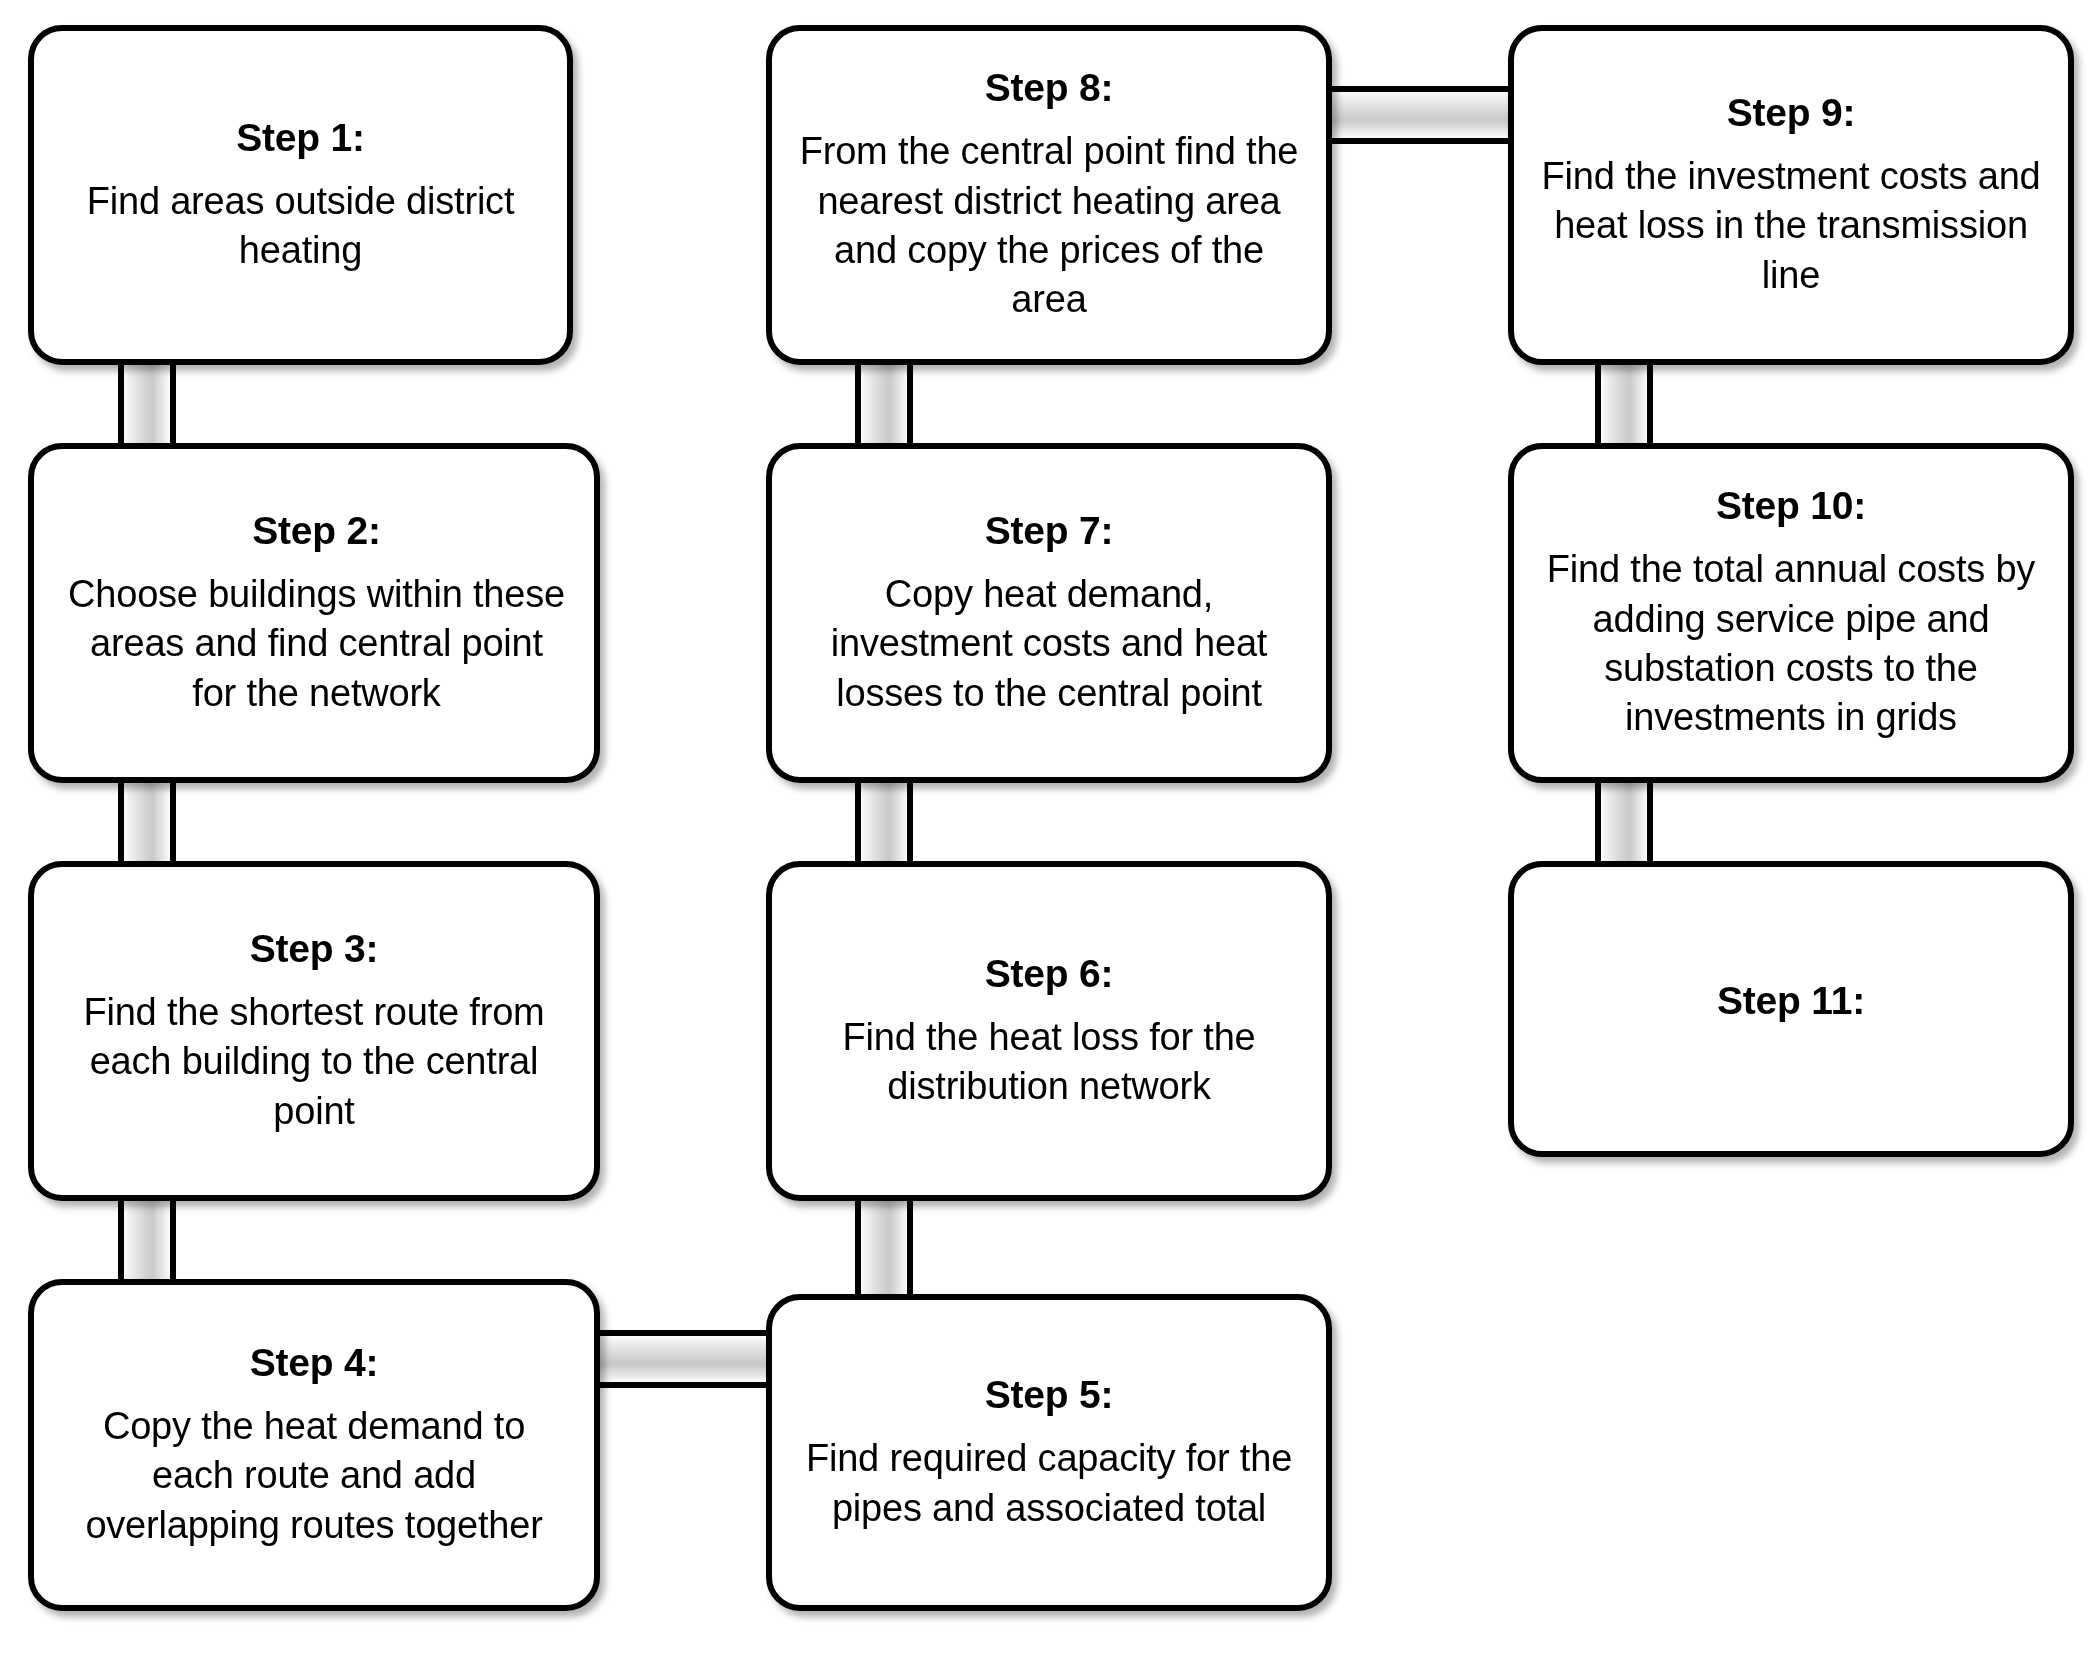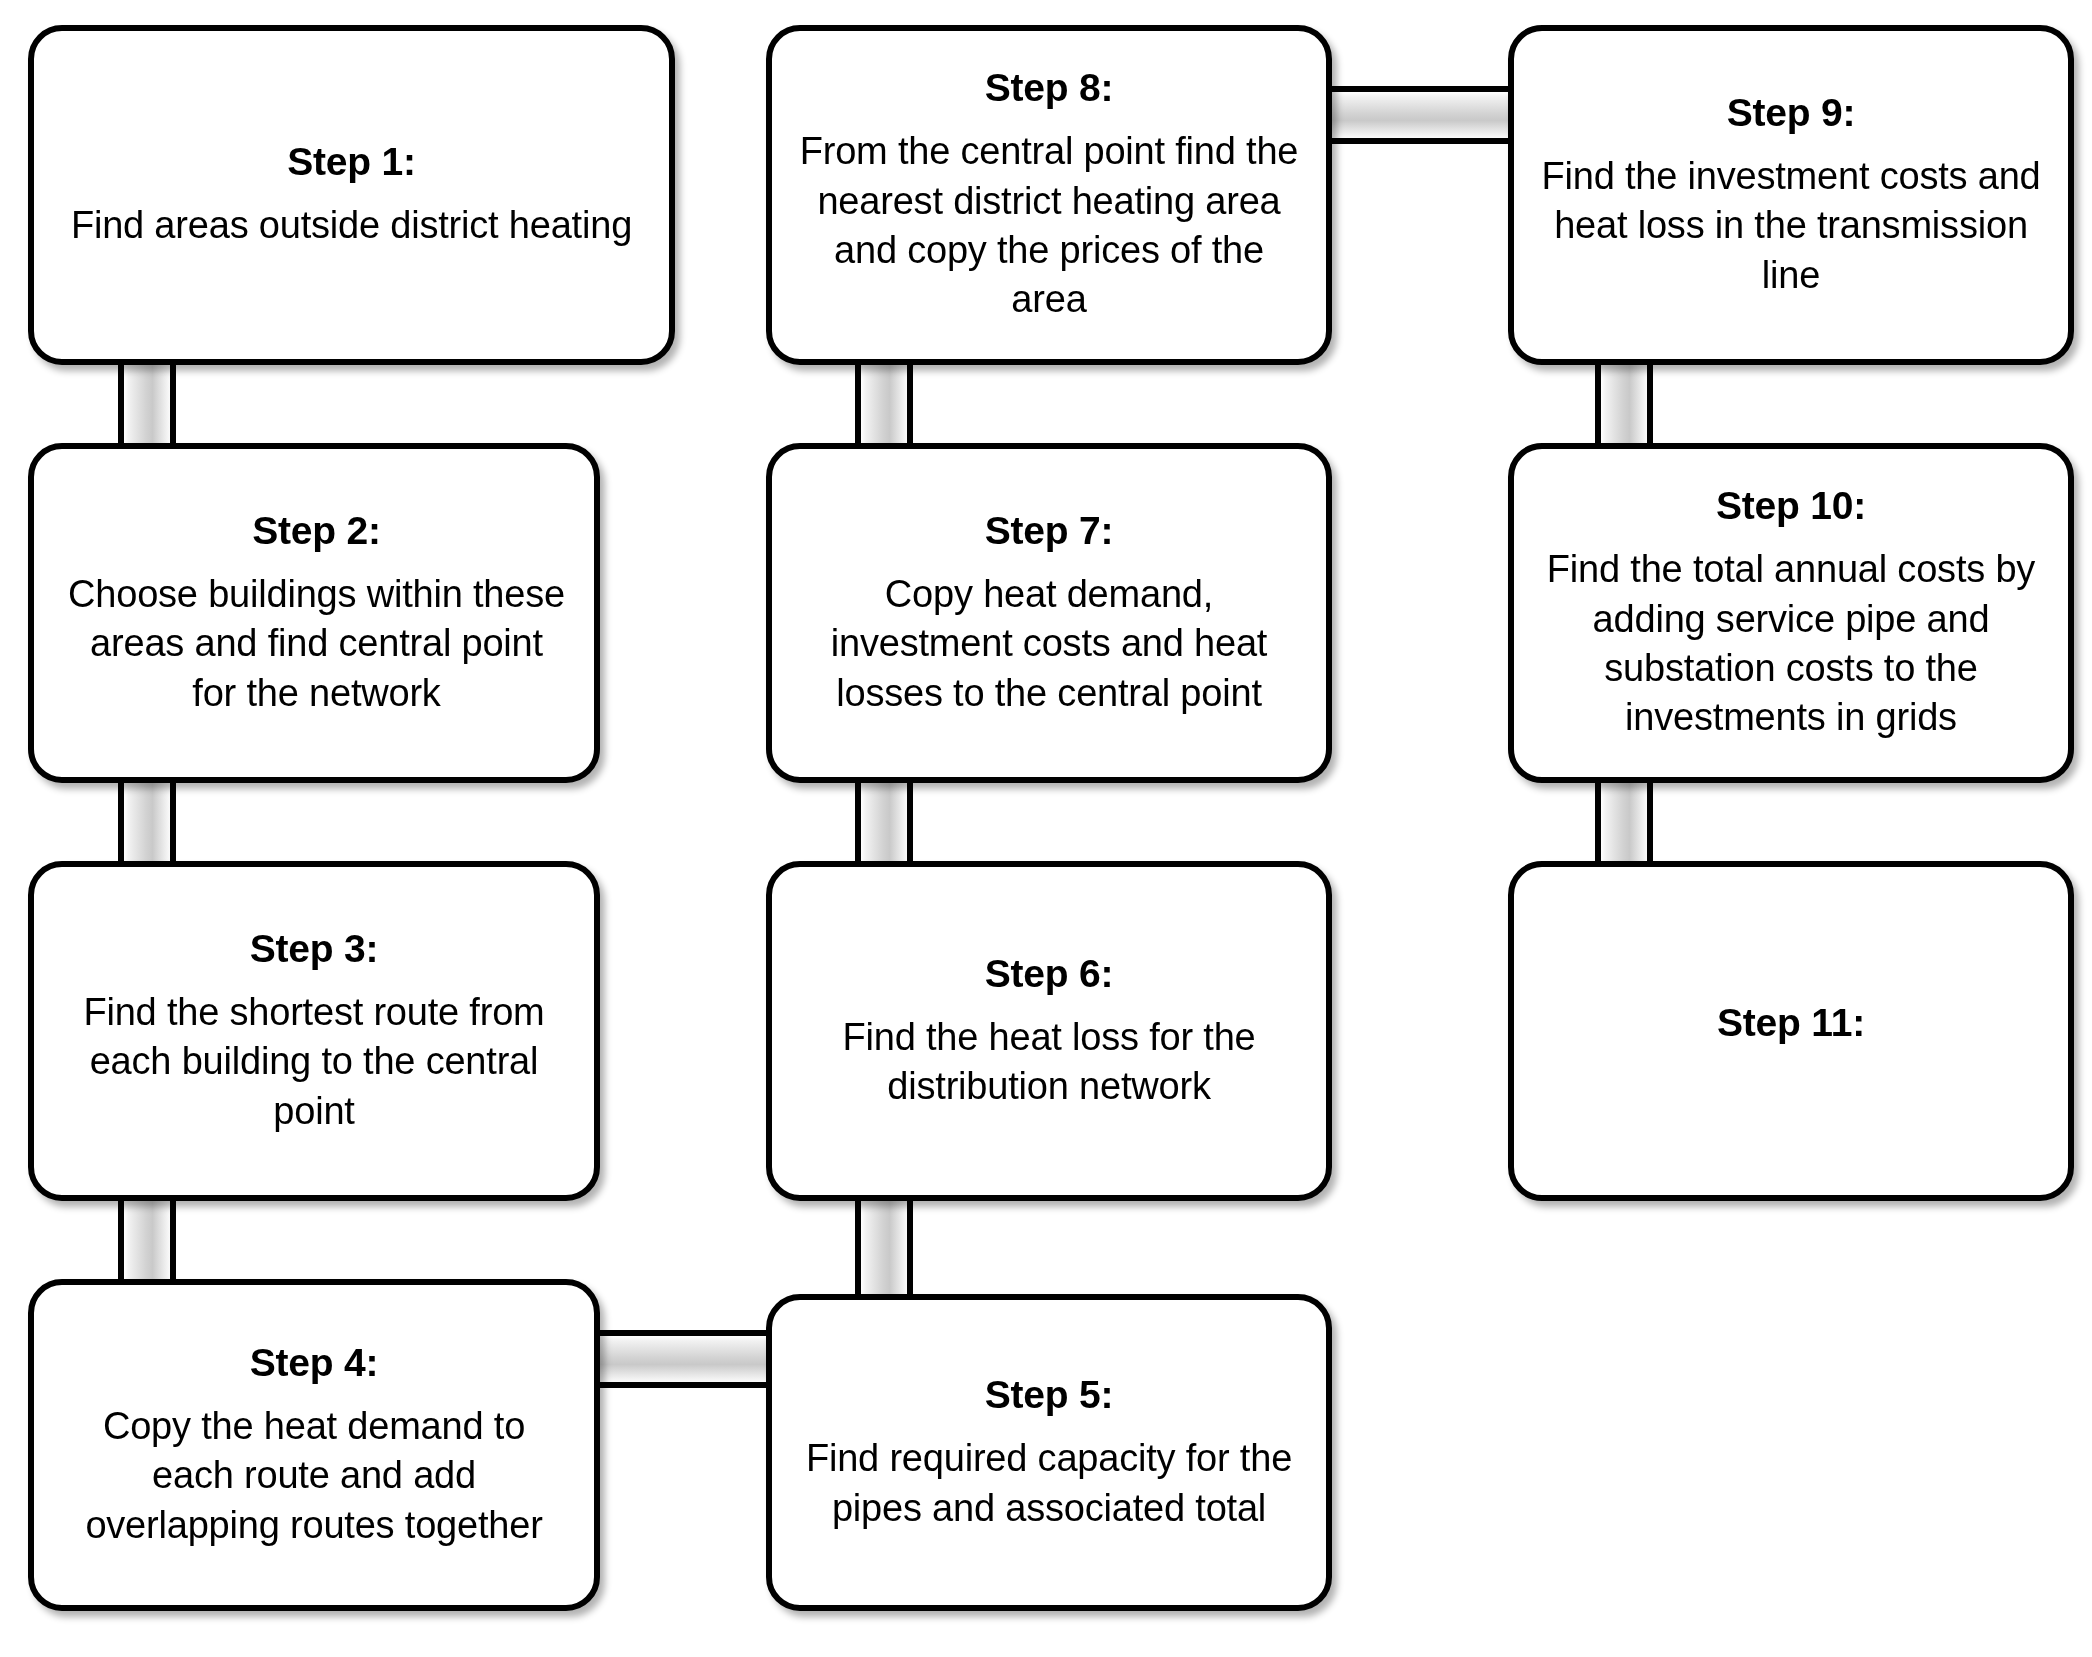--- a/index.html
+++ b/index.html
@@ -94,21 +94,21 @@
   <div class="conn vert" style="left:855px; top:770px; width:58px; height:104px;"></div>
 
   <div class="conn vert" style="left:855px; top:352px; width:58px; height:104px;"></div>
 
   <div class="conn horz" style="left:1322px; top:86px; width:190px; height:58px;"></div>
 
   <div class="conn vert" style="left:1595px; top:352px; width:58px; height:104px;"></div>
 
   <div class="conn vert" style="left:1595px; top:770px; width:58px; height:104px;"></div>
 
-  <div class="node" style="left:28px; top:25px; width:647px; height:340px;">
+  <div class="node" style="left:28px; top:25px; width:545px; height:340px;">
     <div class="title">Step 1:</div>
     <div class="body">Find areas outside district heating</div>
   </div>
 
   <div class="node" style="left:28px; top:443px; width:572px; height:340px;padding-left:31px;">
     <div class="title">Step 2:</div>
     <div class="body">Choose buildings within these areas and find central point for the network</div>
   </div>
 
   <div class="node" style="left:28px; top:861px; width:572px; height:340px;">
@@ -144,17 +144,17 @@
   <div class="node" style="left:1508px; top:25px; width:566px; height:340px;">
     <div class="title">Step 9:</div>
     <div class="body">Find the investment costs and heat loss in the transmission line</div>
   </div>
 
   <div class="node" style="left:1508px; top:443px; width:566px; height:340px;">
     <div class="title">Step 10:</div>
     <div class="body">Find the total annual costs by adding service pipe and substation costs to the investments in grids</div>
   </div>
 
-  <div class="node" style="left:1508px; top:861px; width:566px; height:340px;">
+  <div class="node" style="left:1508px; top:861px; width:566px; height:296px;">
     <div class="title">Step 11:</div>
   </div>
 
 </div>
 
 </body></html>

